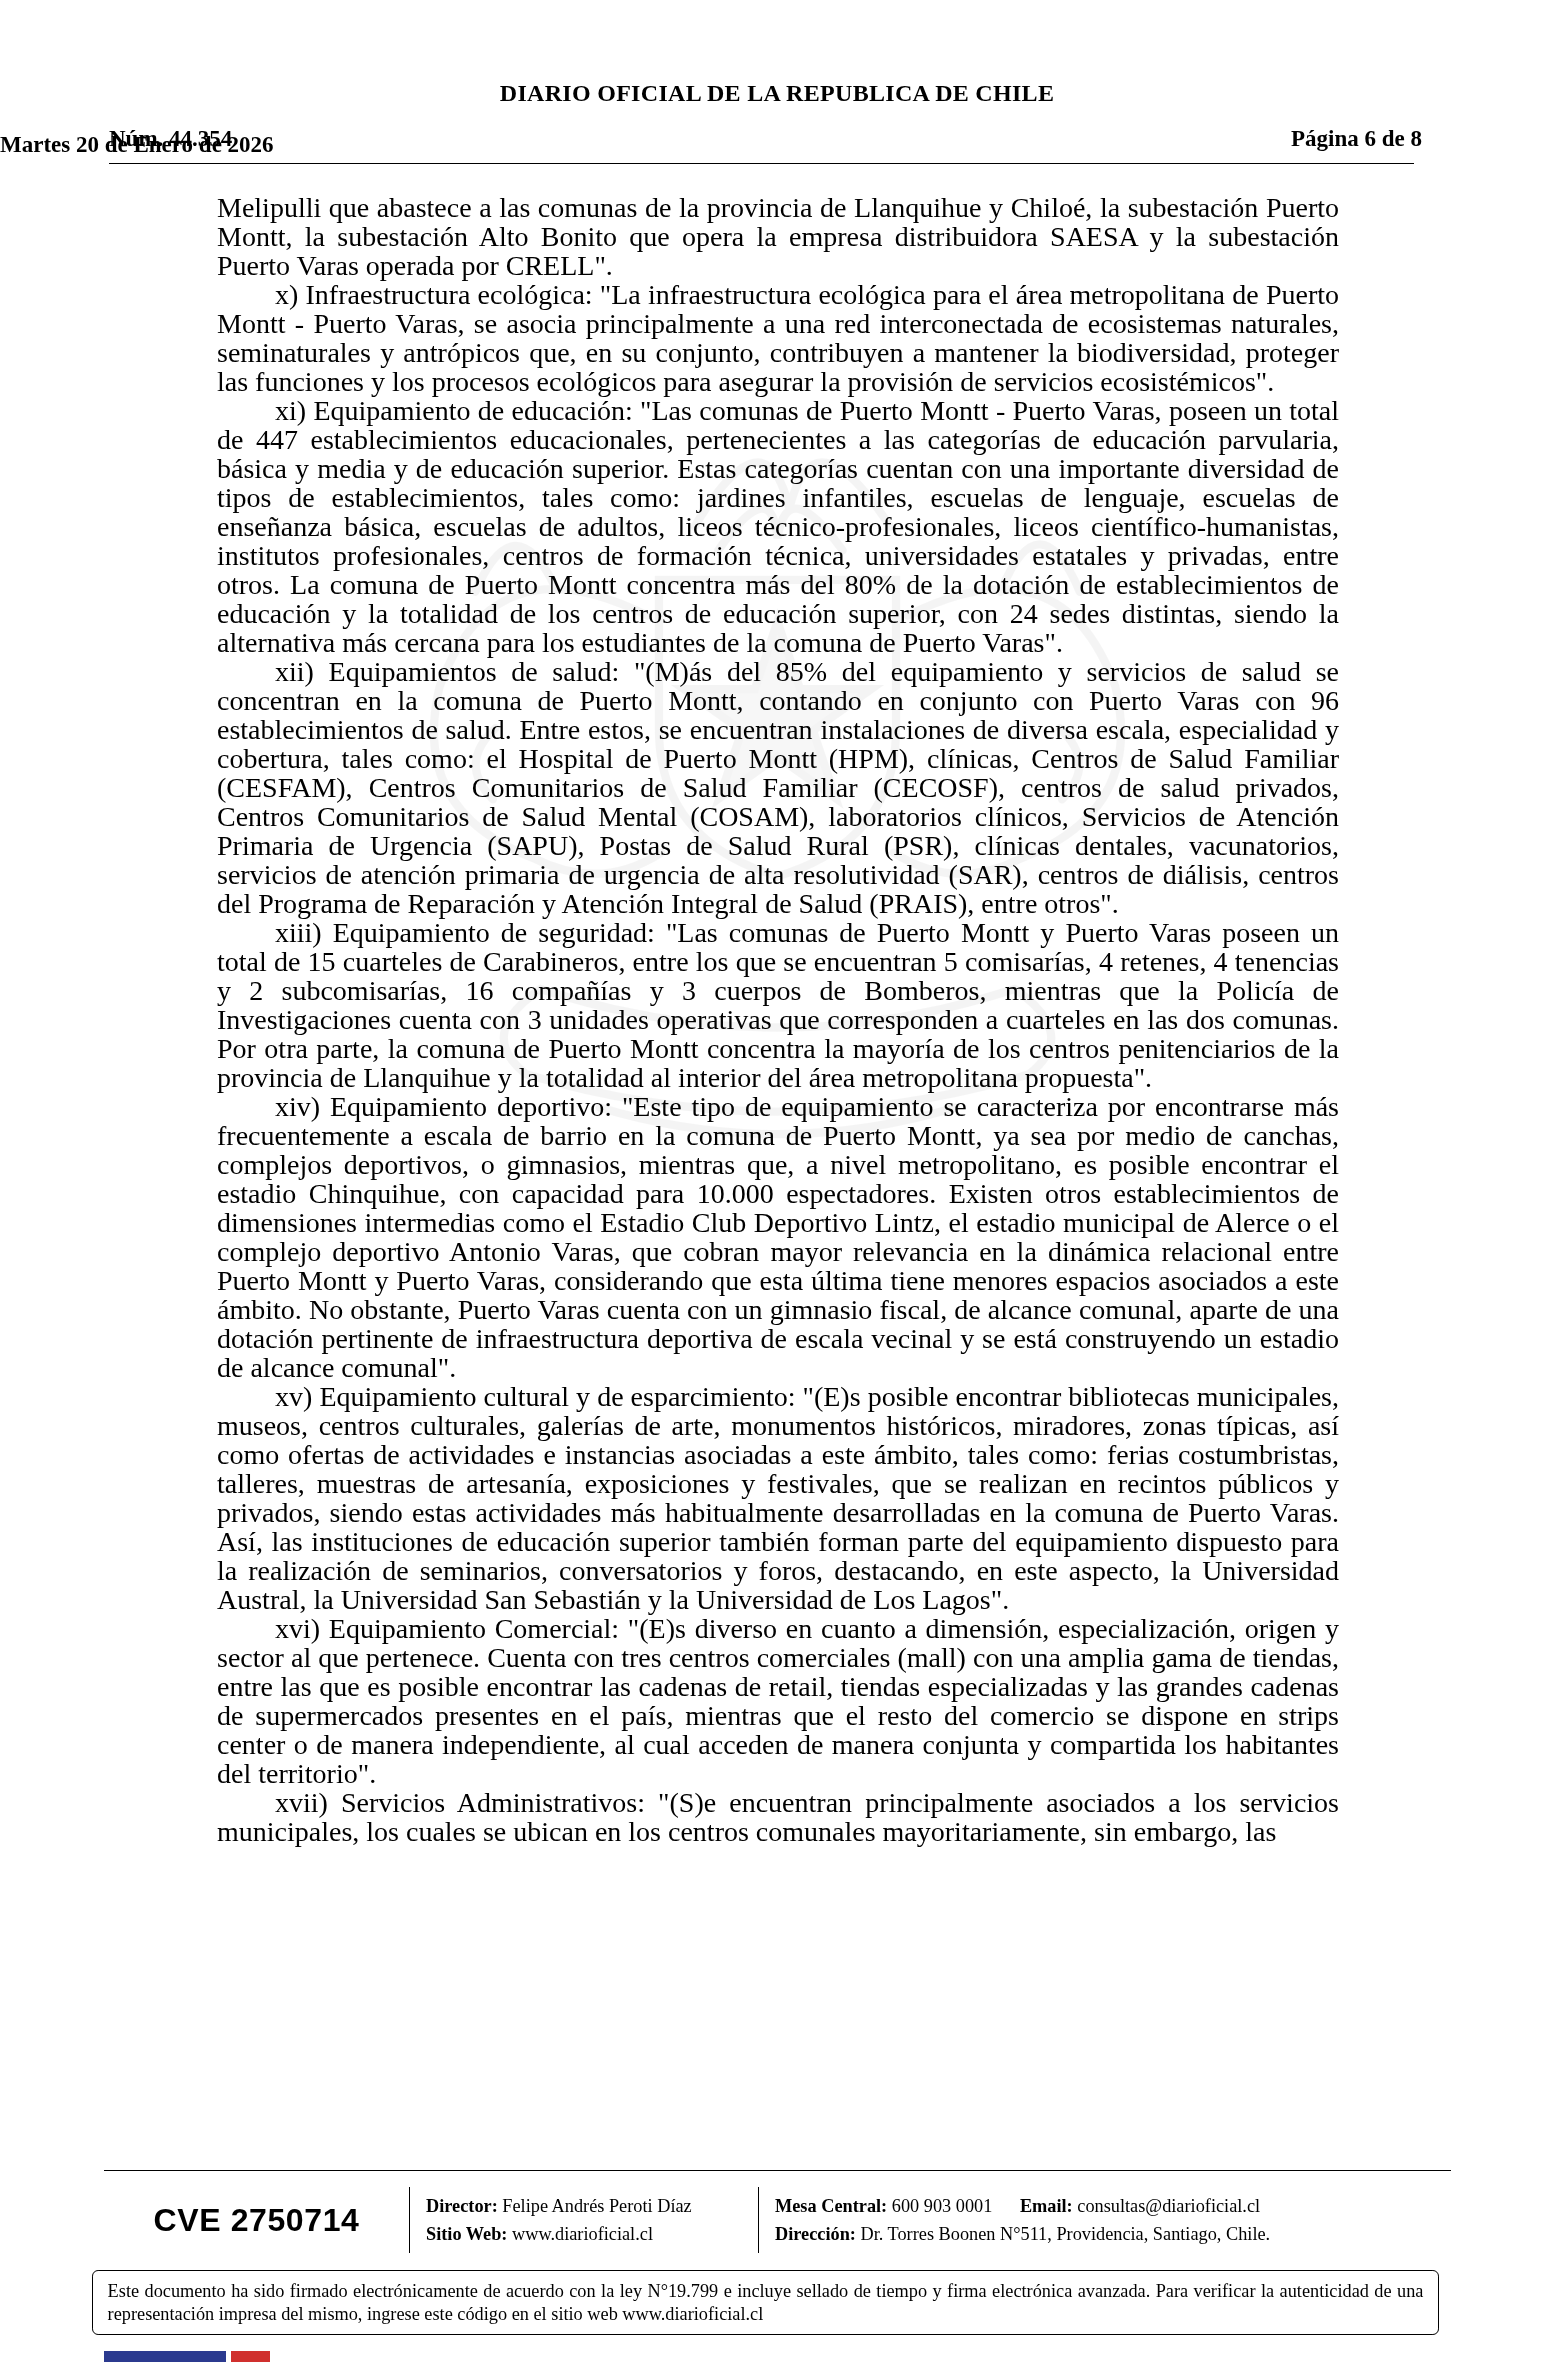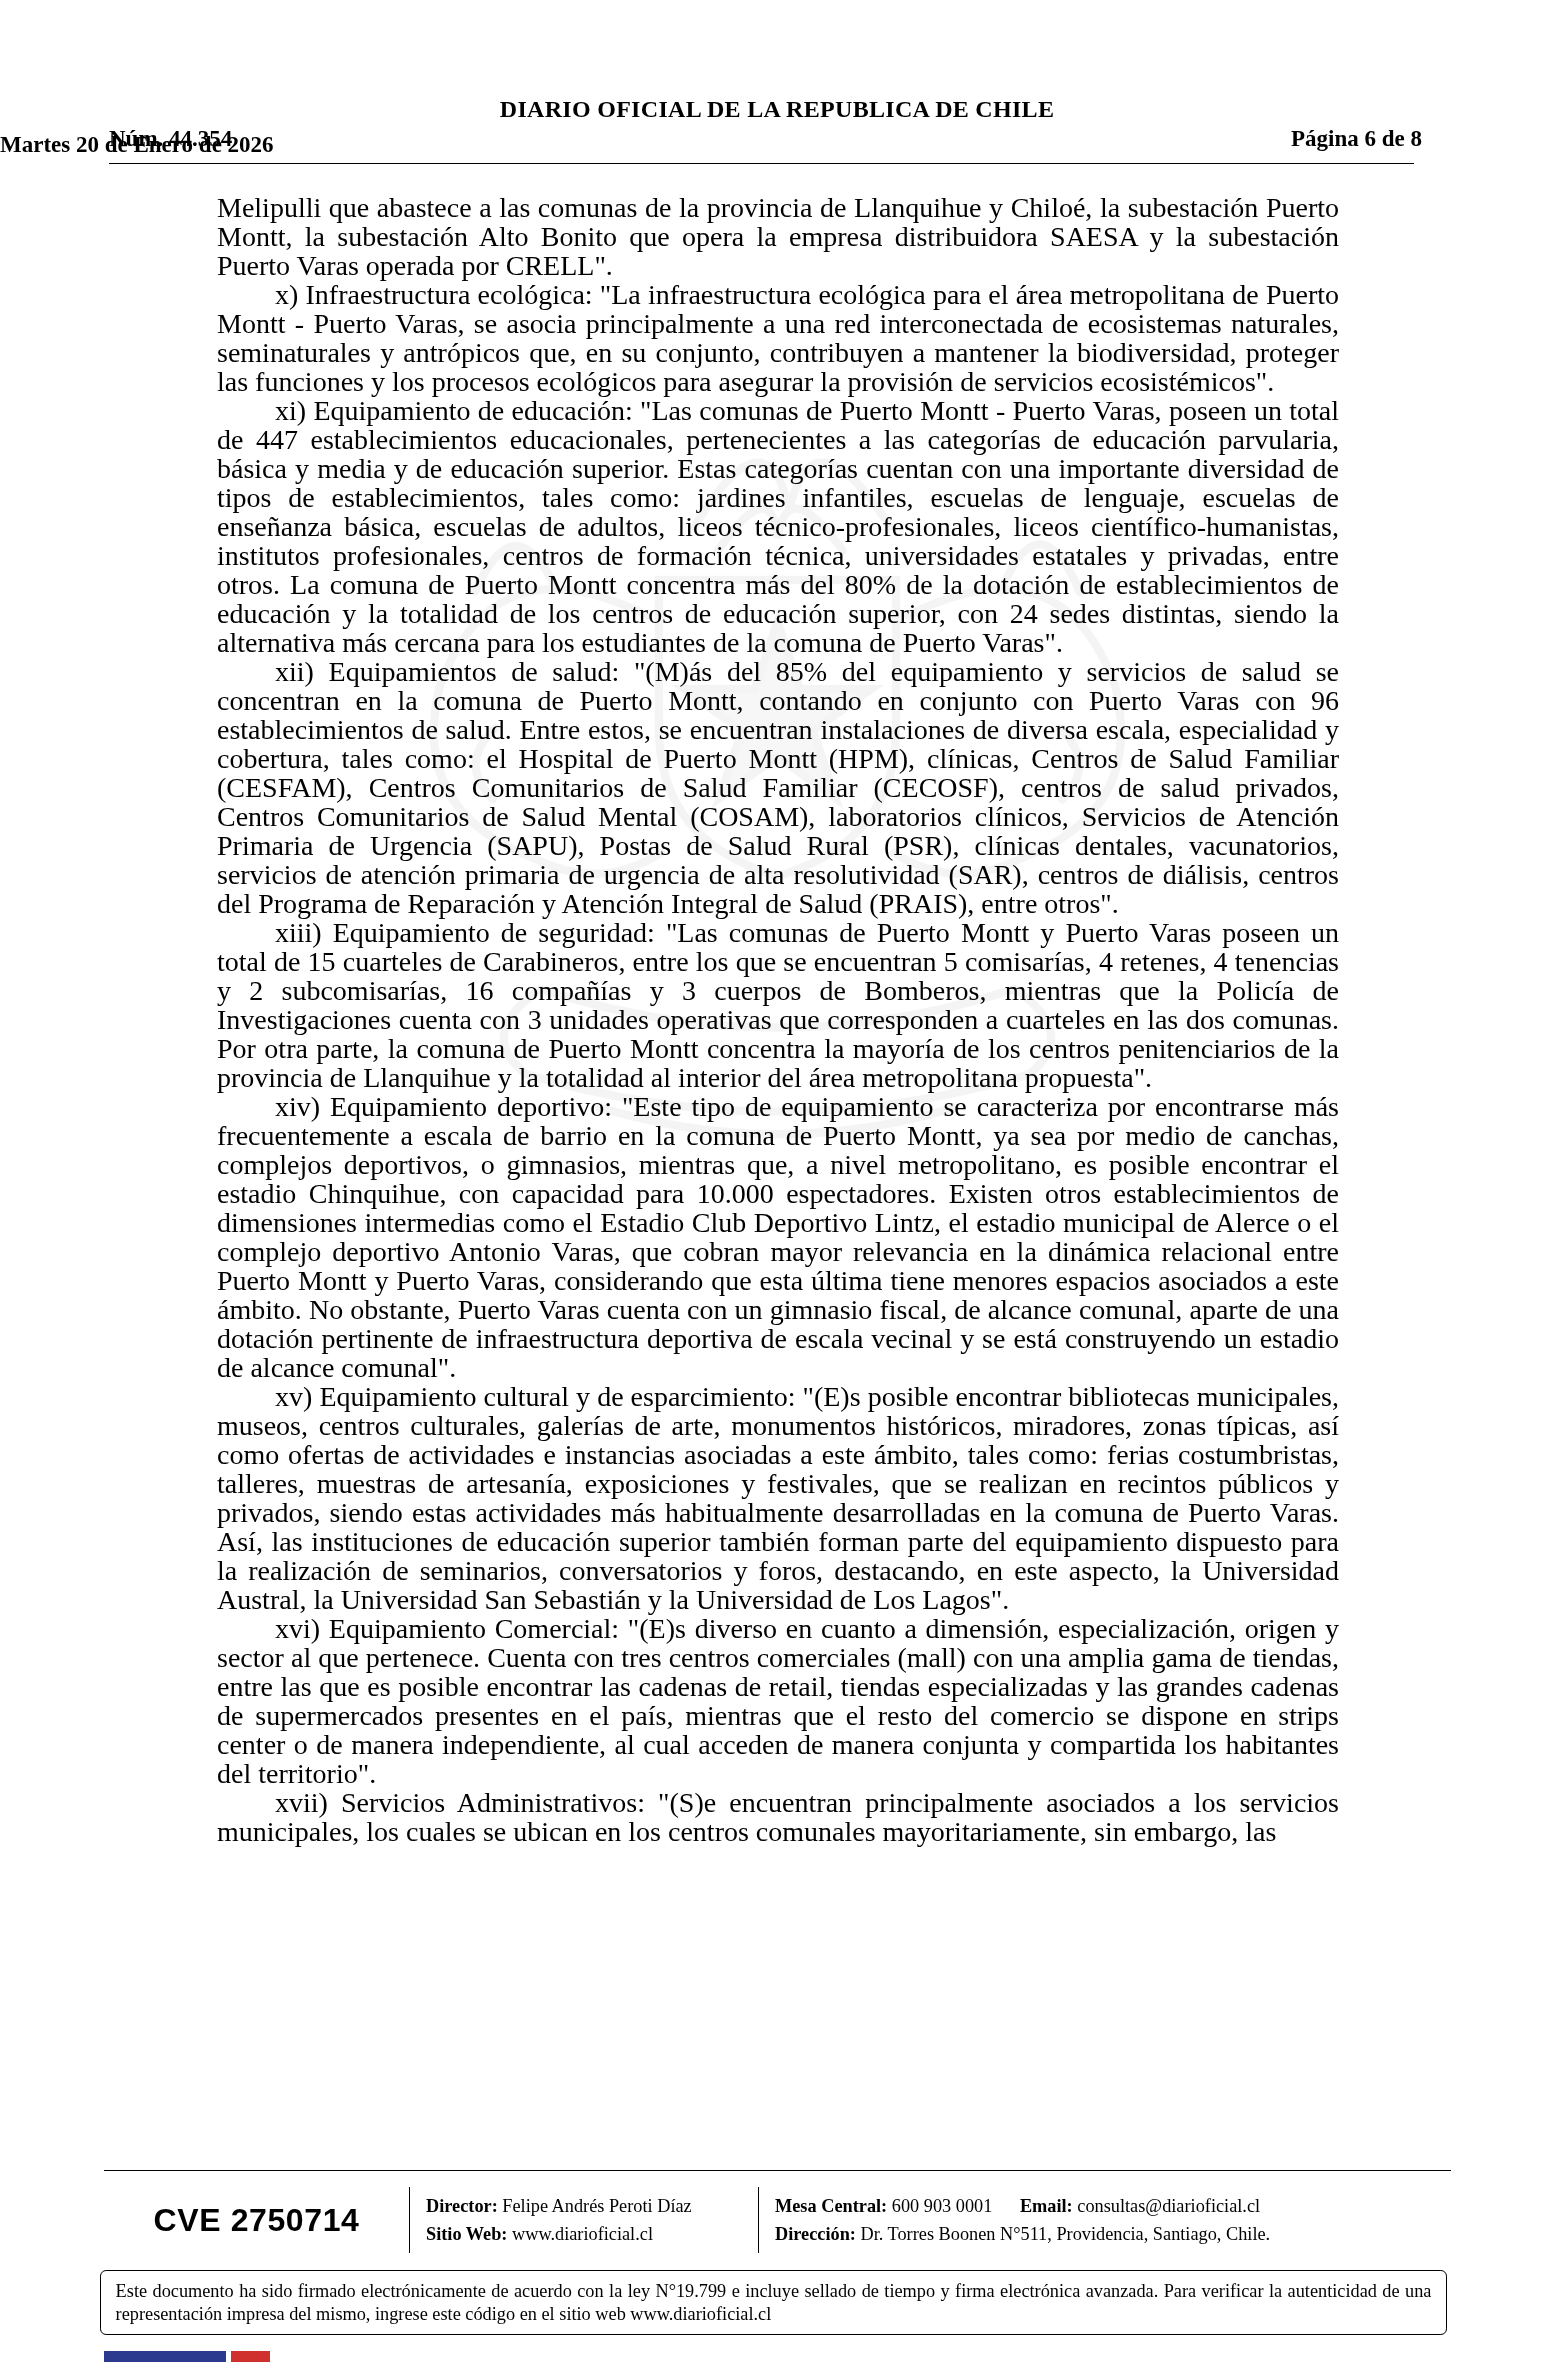--- a/index.html
+++ b/index.html
@@ -19,21 +19,21 @@
     left: 244px;
     top: 366px;
     width: 1067px;
     height: 914px;
     opacity: 0.07;
     pointer-events: none;
   }
 
   
   .hdr-title {
-    position: absolute; top: 96px; left: 0; width: 100%;
+    position: absolute; top: 80px; left: 0; width: 100%;
     text-align: center; font-size: 24px; font-weight: bold; letter-spacing: 0.3px;
   }
   .hdr-date {
     position: absolute; top: 132px; left: 0; width: 100%;
     text-align: left; font-size: 23px; font-weight: bold;
   }
   .hdr-num {
     position: absolute; top: 126px; left: 109px;
     font-size: 23px; font-weight: bold;
   }
@@ -73,21 +73,21 @@
     padding: 3.7px 0 3.7px 16px;
     display: flex; flex-direction: column; justify-content: center; gap: 5px;
   }
   .col-director { width: 332px; }
   .col-contact { flex: 1; }
   .foot-line { font-size: 18.3px; line-height: 23px; white-space: nowrap; }
   .bold { font-weight: bold; }
   .gap-left { margin-left: 23px; }
 
   .legal-box {
-    position: absolute; top: 2270px; left: 100px; width: 1347px;
+    position: absolute; top: 2270px; left: 92px; width: 1347px;
     border: 1.2px solid #000; border-radius: 6.1px;
     padding: 8.5px 14.6px; box-sizing: border-box;
     font-size: 18.3px; line-height: 23px; text-align: justify;
   }
 
   .flag-bar {
     position: absolute; top: 2351px; left: 104px; height: 11px;
     display: flex; align-items: stretch;
   }
   .flag-blue { width: 122px; background: #2b3a8f; margin-right: 4.9px; }

